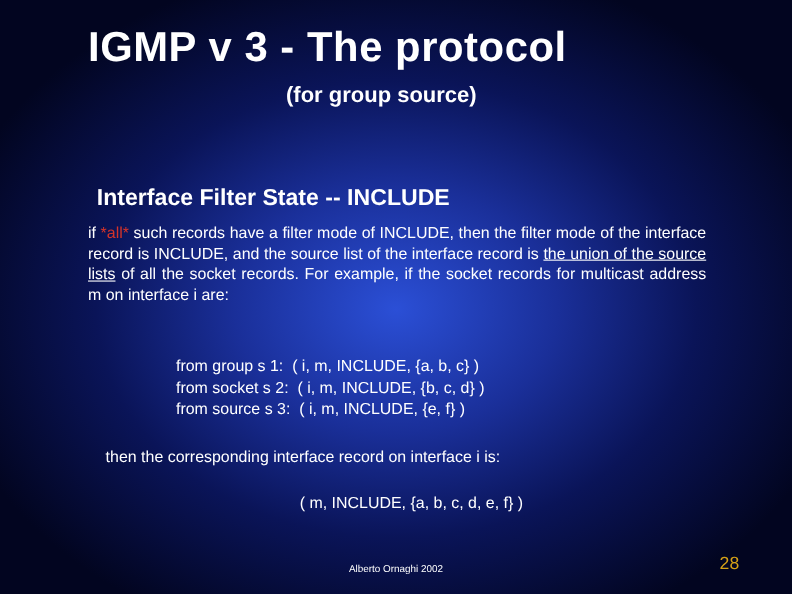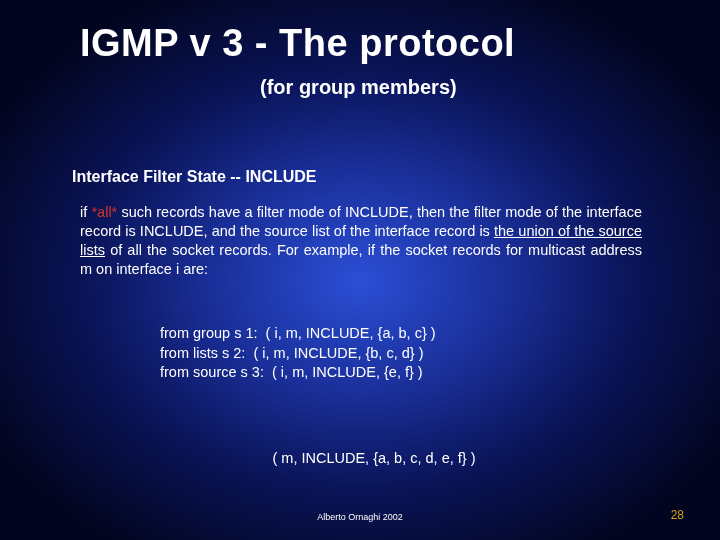--- a/index.html
+++ b/index.html
@@ -31,22 +31,22 @@
     position: absolute;
     top: 76px;
     left: 260px;
     font-size: 20px;
     font-weight: bold;
     color: #ffffff;
   }
   .section-header {
     position: absolute;
     top: 168px;
-    left: 72px;
-    font-size: 16px;
+    left: 88px;
+    font-size: 21px;
     font-weight: bold;
     color: #ffffff;
   }
   .body-text {
     position: absolute;
     top: 203px;
     left: 80px;
     right: 78px;
     font-size: 14.5px;
     line-height: 1.32;
@@ -91,42 +91,43 @@
     bottom: 18px;
     left: 0;
     right: 0;
     text-align: center;
     font-size: 9px;
     color: #ffffff;
   }
   .footer-page {
     position: absolute;
     bottom: 18px;
-    right: 36px;
-    font-size: 12px;
+    right: 48px;
+    font-size: 16px;
     color: #d4a017;
   }
 </style>
 </head>
 <body>
 
 <div class="slide">
 
   <div class="title">IGMP v 3 - The protocol</div>
-  <div class="subtitle">(for group members)</div>
+  <div class="subtitle">(for group source)</div>
 
   <div class="section-header">Interface Filter State -- INCLUDE</div>
 
   <div class="body-text">
     <span>if </span><span class="all">*all*</span><span> such records have a filter mode of INCLUDE, then the filter mode of the interface record is INCLUDE, and the source list of the interface record is </span><span class="underline">the union of the source lists</span><span> of all the socket records. For example, if the socket records for multicast address m on interface i are:</span>
   </div>
 
   <div class="records"><span>from group s 1:  ( i, m, INCLUDE, {a, b, c} )</span>
-<span>from lists s 2:  ( i, m, INCLUDE, {b, c, d} )</span>
+<span>from socket s 2:  ( i, m, INCLUDE, {b, c, d} )</span>
 <span>from source s 3:  ( i, m, INCLUDE, {e, f} )</span></div>
 
+  <div class="then-text">then the corresponding interface record on interface i is:</div>
 
   <div class="result">( m, INCLUDE, {a, b, c, d, e, f} )</div>
 
   <div class="footer-author">Alberto Ornaghi   2002</div>
   <div class="footer-page">28</div>
 
 </div>
 
 </body></html>

